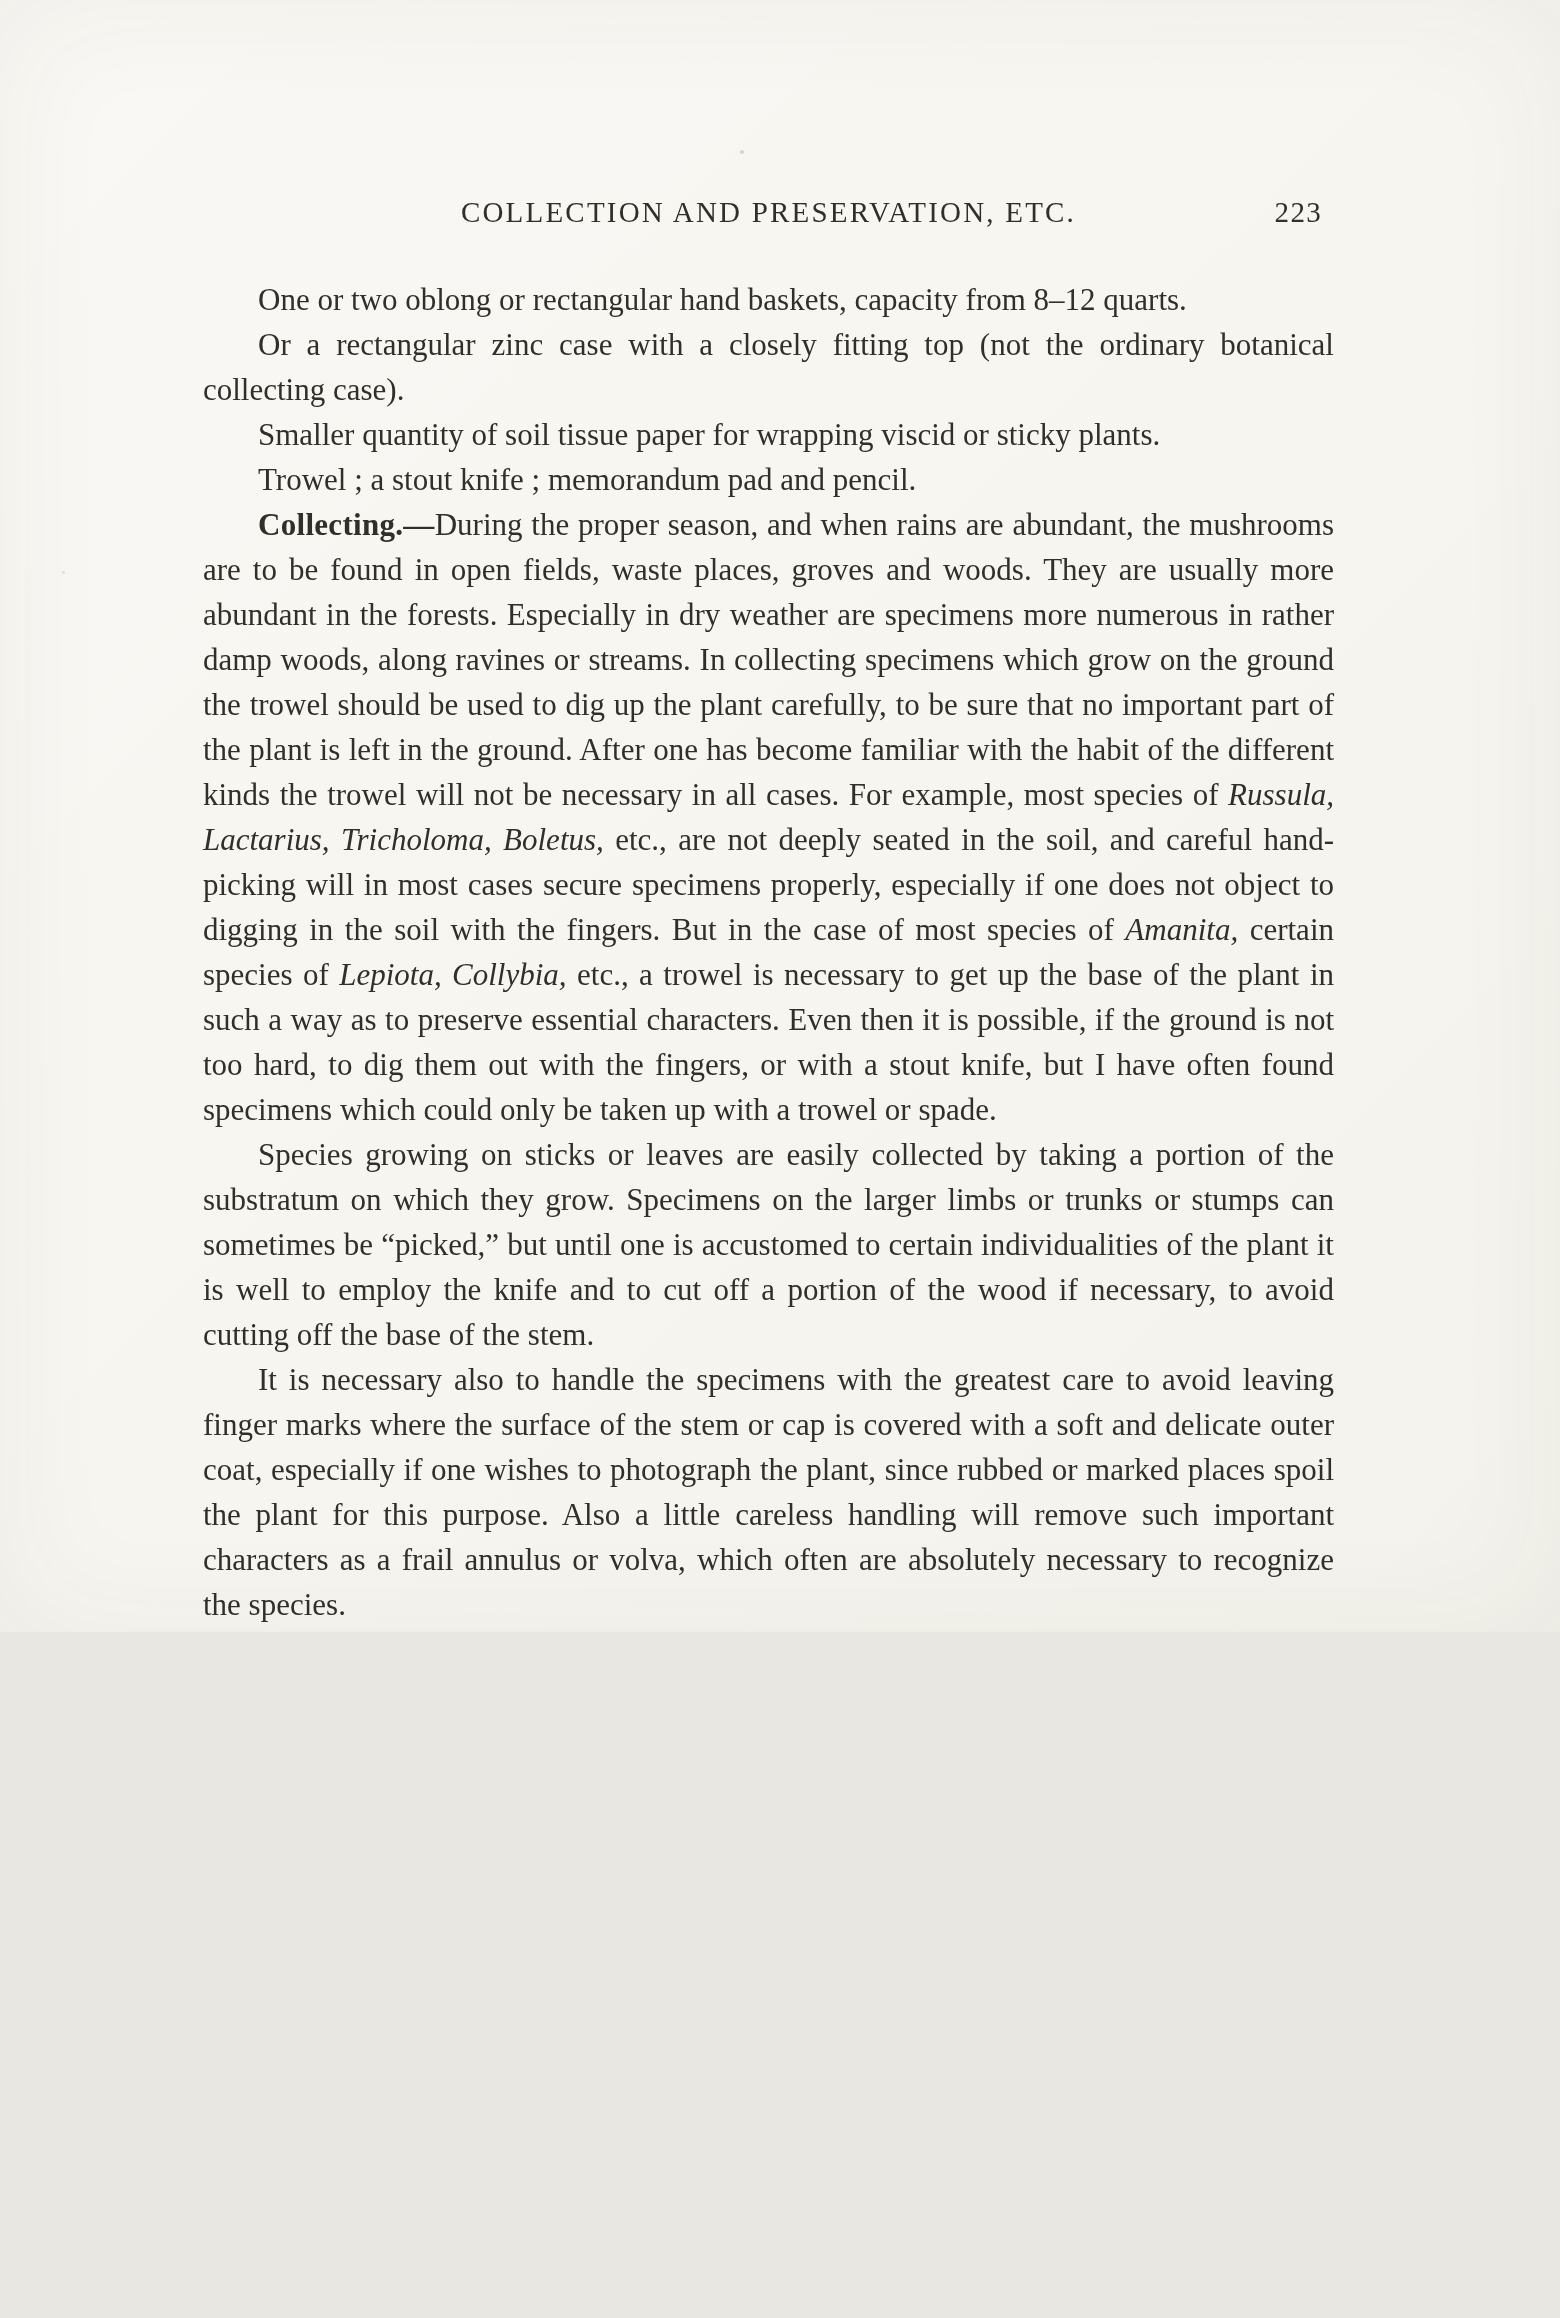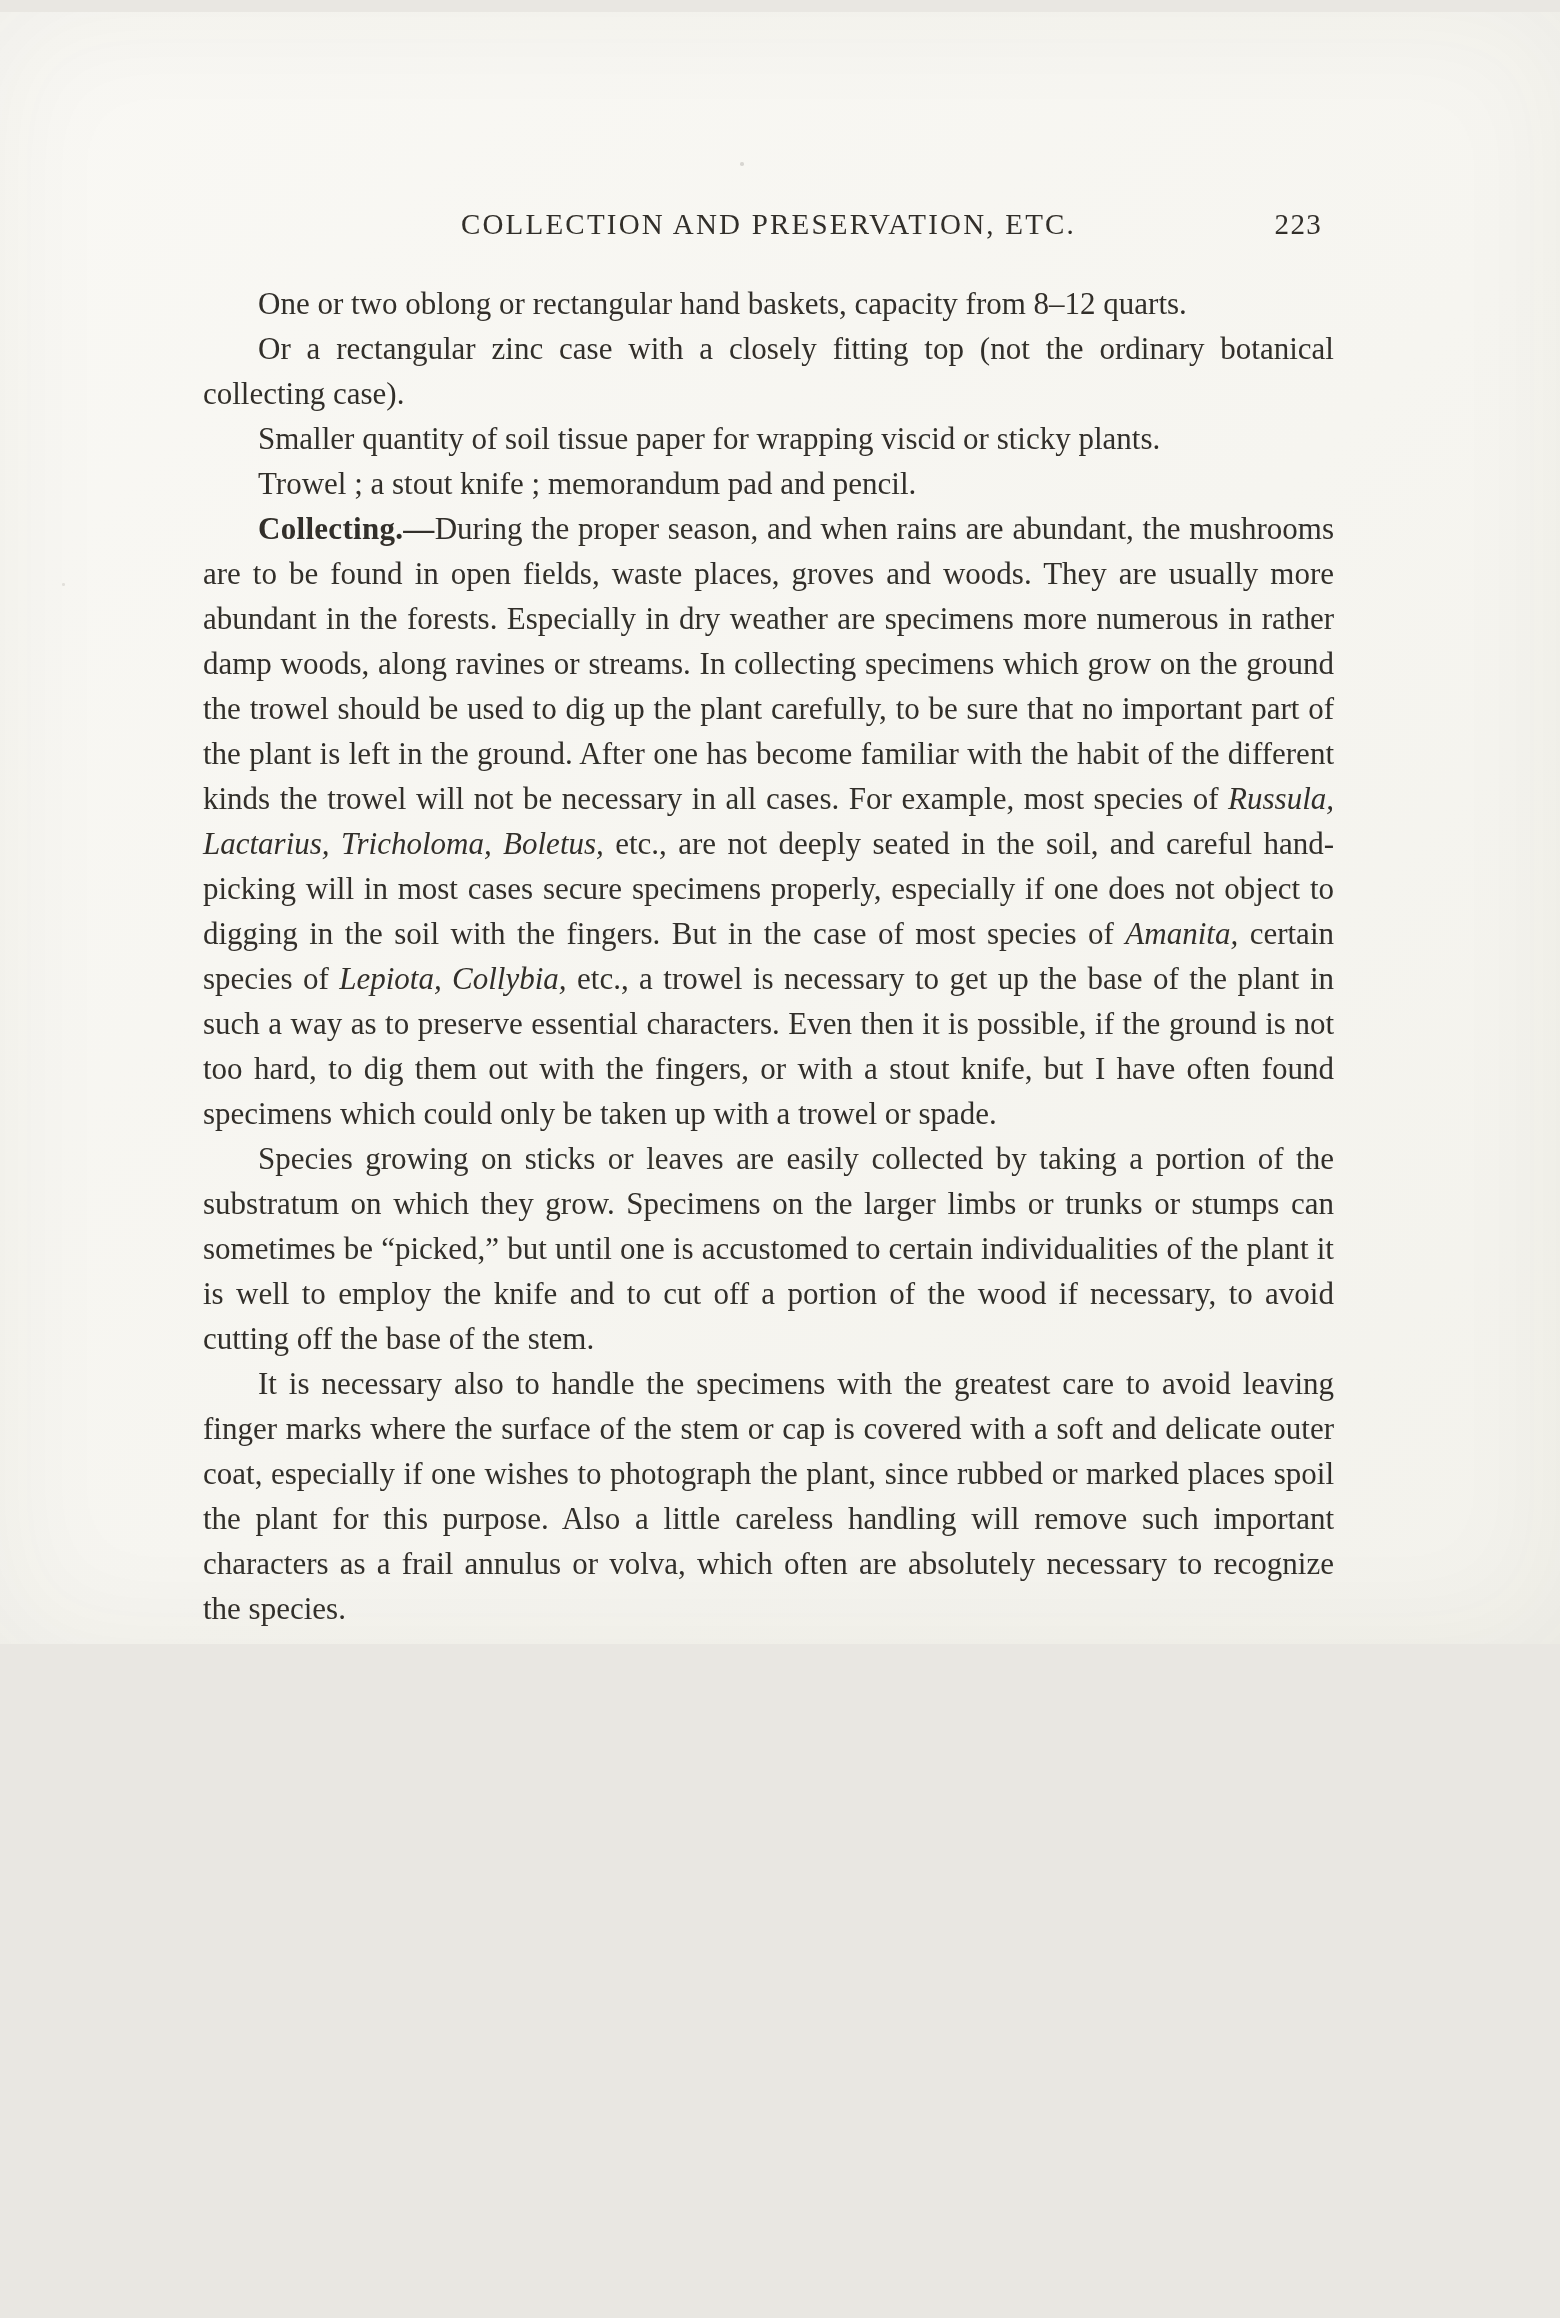--- a/index.html
+++ b/index.html
@@ -4,21 +4,21 @@
 <style>
   html, body {
     margin: 0;
     padding: 0;
     background: #e9e7e2;
   }
   .page {
     position: relative;
     width: 1561px;
     height: 1632px;
-    margin: 12px auto;
+    margin: 0 auto;
     background: linear-gradient(135deg, #f9f8f4 0%, #f6f5f0 55%, #f3f2ec 100%);
     box-shadow: inset 0 0 125px rgba(60,55,45,0.05);
     font-family: "Liberation Serif", "DejaVu Serif", serif;
     color: #322f2a;
     overflow: hidden;
   }
   .running-head {
     position: absolute;
     top: 196px;
     left: 203px;
@@ -32,21 +32,21 @@
     display: inline-block;
   }
   .page-num {
     position: absolute;
     right: 12px;
     top: 0;
     letter-spacing: 1.3px;
   }
   .text-block {
     position: absolute;
-    top: 269px;
+    top: 277px;
     left: 203px;
     width: 1131px;
     font-size: 31px;
     line-height: 45px;
     text-align: justify;
     text-justify: inter-word;
   }
   .para {
     margin: 0;
     text-indent: 55px;

